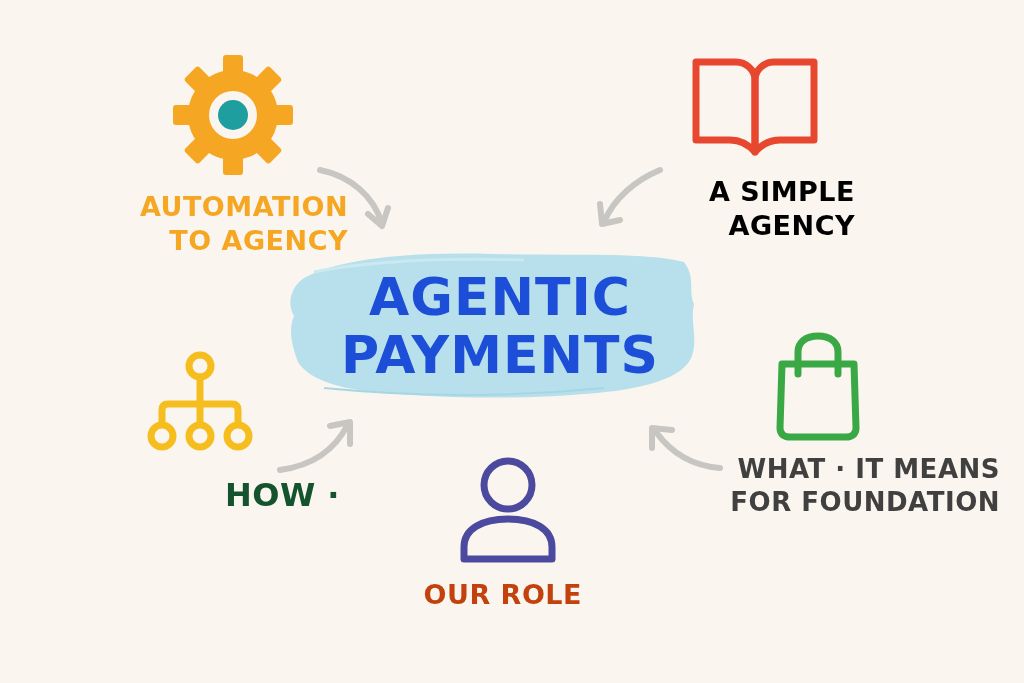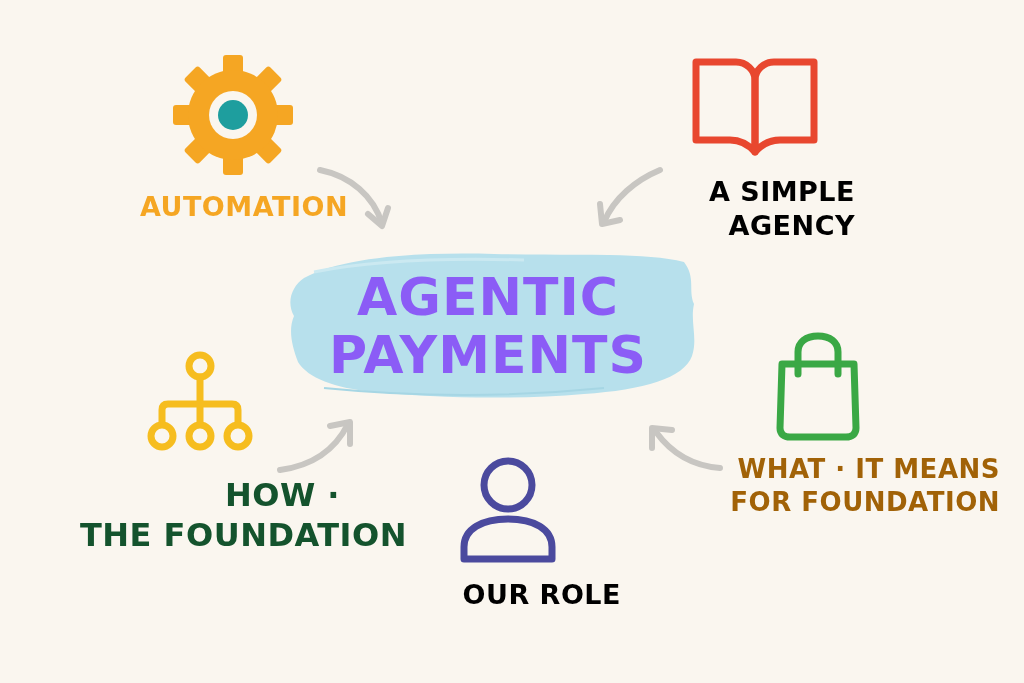--- a/index.html
+++ b/index.html
@@ -14,26 +14,26 @@
     position: absolute;
     font-weight: bold;
     text-align: right;
     line-height: 1.25;
     letter-spacing: 0.5px;
     white-space: nowrap;
   }
   .icon { position: absolute; }
   .center-title {
     position: absolute;
-    left: 278px; top: 268px; width: 420px;
+    left: 290px; top: 268px; width: 420px;
     text-align: center;
     font-weight: bold;
     font-size: 52px;
     line-height: 1.12;
-    color: #8b5cf6;
+    color: #1d4ed8;
     letter-spacing: 1px;
   }
   .arrow { position: absolute; }
 </style>
 </head>
 <body>
 
 <div class="canvas">
 
   <svg class="icon" style="left:284px;top:238px;" width="416" height="172" viewBox="0 0 416 172">
@@ -57,20 +57,21 @@
       <rect x="-10" y="-60" width="20" height="22" rx="3" transform="rotate(225)"></rect>
       <rect x="-10" y="-60" width="20" height="22" rx="3" transform="rotate(270)"></rect>
       <rect x="-10" y="-60" width="20" height="22" rx="3" transform="rotate(315)"></rect>
       <circle r="45"></circle>
     </g>
     <circle cx="63" cy="63" r="24" fill="#faf6ef"></circle>
     <circle cx="63" cy="63" r="15" fill="#1e9e9e"></circle>
   </svg>
   <div class="node-label" style="left:108px;top:190px;width:240px;font-size:27px;color:#f5a623;">
     <div>AUTOMATION</div>
+    <div>TO AGENCY</div>
   </div>
 
   <svg class="icon" style="left:690px;top:56px;" width="130" height="106" viewBox="0 0 130 106">
     <path d="M6,6 L46,6 C56,6 65,14 65,24 L65,96 C58,88 50,84 40,84 L6,84 Z" fill="none" stroke="#e8472f" stroke-width="7" stroke-linejoin="round"></path>
     <path d="M124,6 L84,6 C74,6 65,14 65,24 L65,96 C72,88 80,84 90,84 L124,84 Z" fill="none" stroke="#e8472f" stroke-width="7" stroke-linejoin="round"></path>
   </svg>
   <div class="node-label" style="left:655px;top:175px;width:200px;font-size:27px;color:#000000;">
     <div>A SIMPLE</div>
     <div>AGENCY</div>
   </div>
@@ -80,41 +81,40 @@
       <circle cx="60" cy="18" r="11"></circle>
       <line x1="60" y1="29" x2="60" y2="74"></line>
       <path d="M22,76 L22,62 C22,58 24,56 28,56 L92,56 C96,56 98,58 98,62 L98,76"></path>
       <circle cx="22" cy="88" r="11"></circle>
       <circle cx="60" cy="88" r="11"></circle>
       <circle cx="98" cy="88" r="11"></circle>
     </g>
   </svg>
   <div class="node-label" style="left:80px;top:475px;width:260px;font-size:32px;color:#14532d;">
     <div>HOW ·</div>
-    <div>THE FOUNDATION</div>
   </div>
 
   <svg class="icon" style="left:768px;top:330px;" width="100" height="112" viewBox="0 0 100 112">
     <g fill="none" stroke="#3aa845" stroke-width="7" stroke-linejoin="round" stroke-linecap="round">
       <path d="M14,34 L86,34 L88,98 C88,104 84,107 78,107 L22,107 C16,107 12,104 12,98 Z"></path>
       <path d="M30,44 L30,22 C30,12 38,6 50,6 C62,6 70,12 70,22 L70,44"></path>
     </g>
   </svg>
-  <div class="node-label" style="left:720px;top:453px;width:280px;font-size:26px;color:#a16207;">
+  <div class="node-label" style="left:720px;top:453px;width:280px;font-size:26px;color:#404040;">
     <div>WHAT · IT MEANS</div>
     <div>FOR FOUNDATION</div>
   </div>
 
   <svg class="icon" style="left:458px;top:455px;" width="100" height="110" viewBox="0 0 100 110">
     <g fill="none" stroke="#4b4a9e" stroke-width="7" stroke-linejoin="round">
       <circle cx="50" cy="30" r="24"></circle>
       <path d="M6,104 L6,92 C6,74 24,64 50,64 C76,64 94,74 94,92 L94,104 Z"></path>
     </g>
   </svg>
-  <div class="node-label" style="left:431px;top:578px;width:190px;font-size:27px;color:#000000;">
+  <div class="node-label" style="left:392px;top:578px;width:190px;font-size:27px;color:#c2410c;">
     <div>OUR ROLE</div>
   </div>
 
   <svg class="arrow" style="left:310px;top:160px;" width="90" height="80" viewBox="0 0 90 80">
     <g fill="none" stroke="#c8c6c2" stroke-width="6" stroke-linecap="round" stroke-linejoin="round">
       <path d="M10,10 C40,16 64,36 72,64"></path>
       <path d="M58,54 L72,66 L78,48"></path>
     </g>
   </svg>
   <svg class="arrow" style="left:590px;top:160px;" width="90" height="80" viewBox="0 0 90 80">

